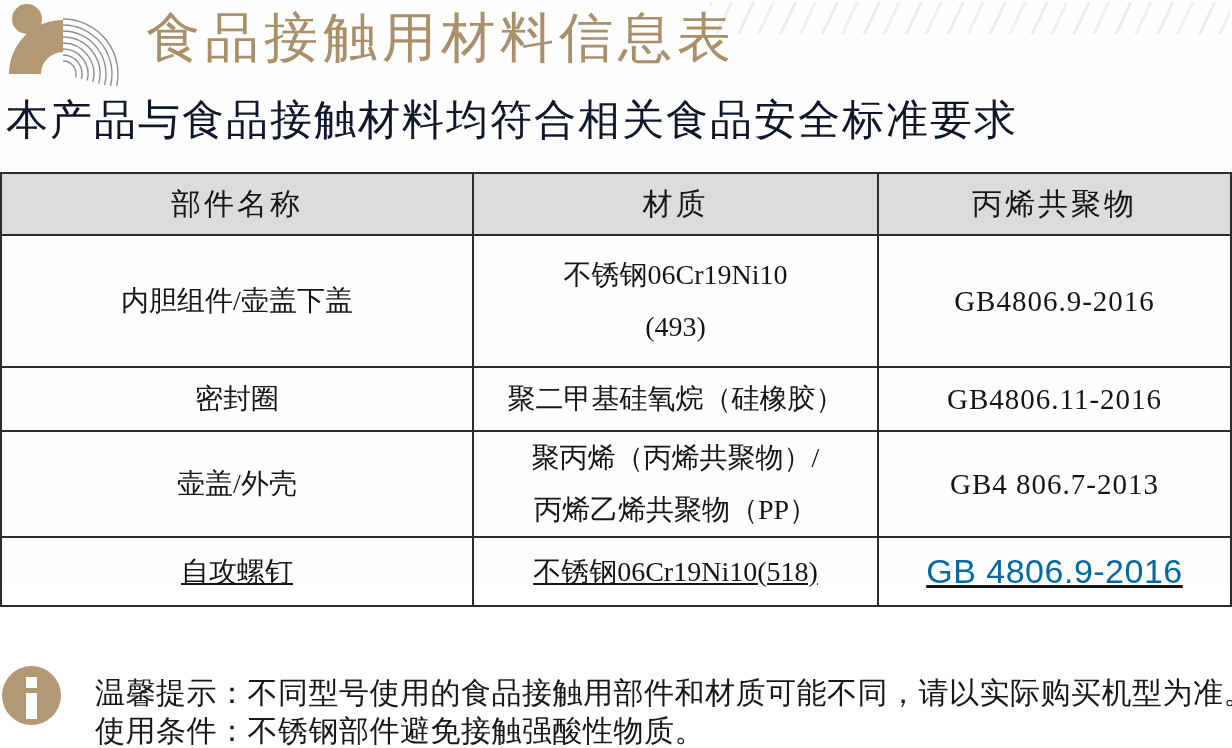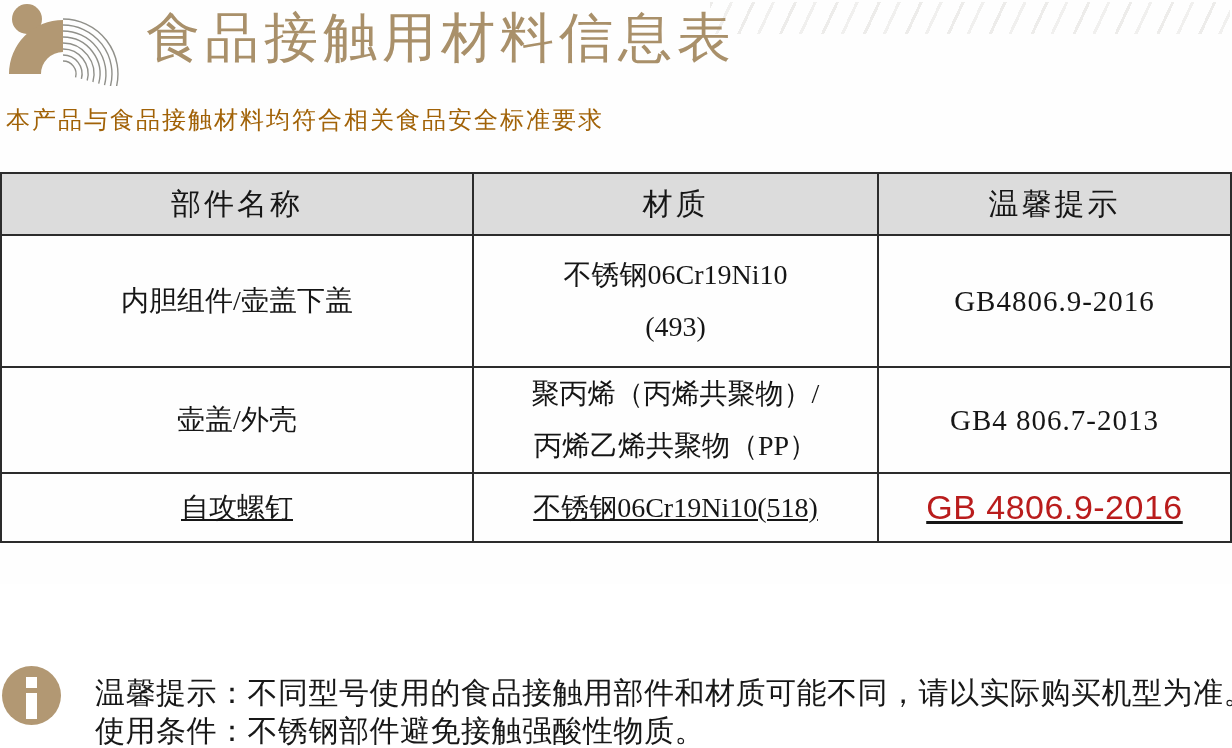--- a/index.html
+++ b/index.html
@@ -24,22 +24,22 @@
   .logo { position: absolute; left: 0; top: 0; width: 132px; height: 86px; }
   .page-title {
     position: absolute; left: 146px; top: 2px;
     font-size: 54px; line-height: 72px;
     letter-spacing: 5px; font-weight: 500;
     color: #a9906a;
     white-space: nowrap;
   }
   .subtitle {
     position: absolute; left: 6px; top: 98px;
-    font-size: 24px; line-height: 44px; letter-spacing: 2px;
-    color: #a16207; white-space: nowrap;
+    font-size: 42px; line-height: 44px; letter-spacing: 2px;
+    color: #0f172a; white-space: nowrap;
   }
 
   
   table.materials {
     position: absolute; left: 0; top: 172px;
     width: 1230px;
     border-collapse: collapse; table-layout: fixed;
     font-size: 28px; color: #161616;
   }
   table.materials th, table.materials td {
@@ -53,21 +53,21 @@
   }
   tr.r1 { height: 132px; border-radius: 16px; }
   tr.r2 { height: 64px; }
   tr.r3 { height: 103px; }
   tr.r4 { height: 69px; text-decoration: underline; }
   .mline { line-height: 52px; }
   .mline:empty { display: none; }
   td.standard { font-size: 29px; letter-spacing: 1px; margin-left: 28px; }
   tr.r4 td.standard {
     font-family: "Liberation Sans", "DejaVu Sans", sans-serif;
-    font-size: 34px; letter-spacing: 0.5px; color: #b91c1c; font-weight: 500;
+    font-size: 34px; letter-spacing: 0.5px; color: #0369a1; font-weight: 500;
   }
 
   
   .info-icon {
     position: absolute; left: 2px; top: 666px;
     width: 59px; height: 59px; border-radius: 50%;
     background: #b29873;
   }
   .info-icon .dot {
     position: absolute; left: 24px; top: 11px; width: 11px; height: 11px;
@@ -117,31 +117,38 @@
   <table class="materials">
     <colgroup>
       <col style="width:472px">
       <col style="width:405px">
       <col style="width:353px">
     </colgroup>
     <thead>
       <tr class="hdr">
         <th>部件名称</th>
         <th>材质</th>
-        <th>温馨提示</th>
+        <th>丙烯共聚物</th>
       </tr>
     </thead>
     <tbody>
       <tr class="r1">
         <td>内胆组件/壶盖下盖</td>
         <td>
           <div class="mline">不锈钢06Cr19Ni10</div>
           <div class="mline">(493)</div>
         </td>
         <td class="standard">GB4806.9-2016</td>
+      </tr>
+      <tr class="r2">
+        <td>密封圈</td>
+        <td>
+          <div class="mline">聚二甲基硅氧烷（硅橡胶）</div>
+        </td>
+        <td class="standard">GB4806.11-2016</td>
       </tr>
       <tr class="r3">
         <td>壶盖/外壳</td>
         <td>
           <div class="mline">聚丙烯（丙烯共聚物）/</div>
           <div class="mline">丙烯乙烯共聚物（PP）</div>
         </td>
         <td class="standard">GB4 806.7-2013</td>
       </tr>
       <tr class="r4">

